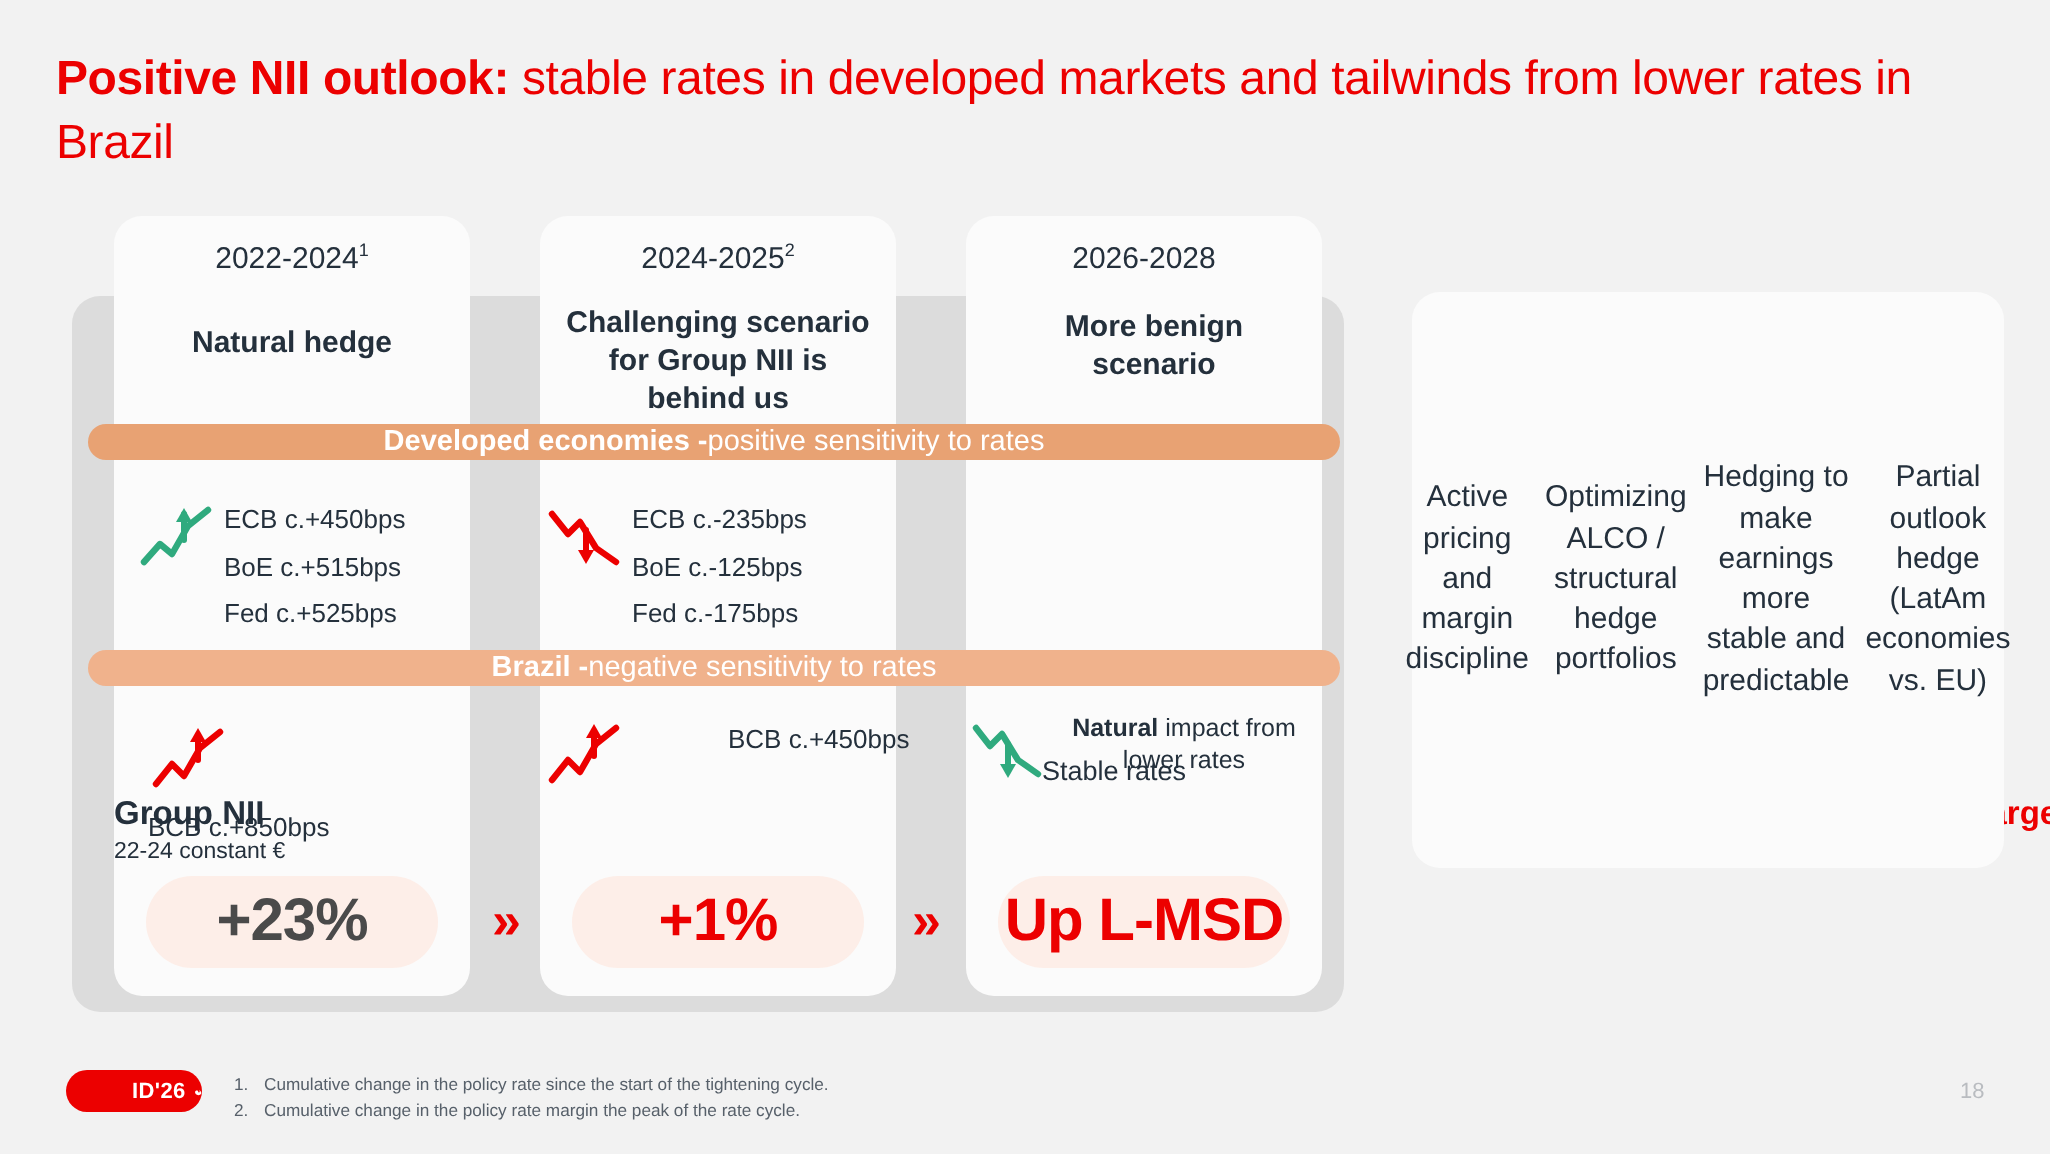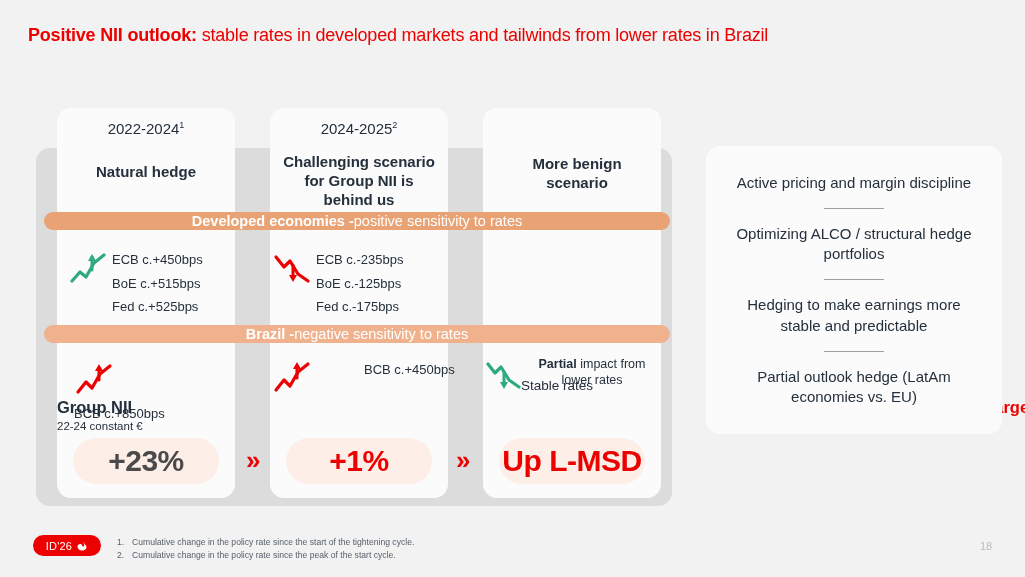--- a/index.html
+++ b/index.html
@@ -7,21 +7,21 @@
     width: 1025px; height: 577px;
     background: #f2f2f2;
     font-family: "Liberation Sans", sans-serif;
     overflow: hidden;
   }
   .slide { position: relative; width: 1025px; height: 577px; background: #f2f2f2; }
 
   
   .title {
     position: absolute; left: 28px; top: 24px; width: 930px;
-    font-size: 18px; line-height: 1.32; color: #ec0000;
+    font-size: 24px; line-height: 1.32; color: #ec0000;
     letter-spacing: -0.2px;
   }
   .title .strong { font-weight: 700; }
   .title .light { font-weight: 400; }
 
   
   .grey-panel {
     position: absolute; left: 36px; top: 148px;
     width: 636px; height: 358px;
     background: #dcdcdc; border-radius: 14px;
@@ -103,36 +103,36 @@
     position: absolute; top: 445px; font-size: 26px; color: #ec0000; font-weight: 700;
   }
   .chev.v1 { left: 246px; }
   .chev.v2 { left: 456px; }
 
   
   .right-panel {
     position: absolute; left: 706px; top: 146px;
     width: 296px; height: 288px;
     background: #fbfbfb; border-radius: 14px;
-    display: flex; flex-direction: column; align-items: center;
+    display: flex; align-items: center;
     justify-content: center; padding: 14px 18px;
   }
   .rp-item {
     font-size: 15px; color: #24303c; text-align: center; line-height: 1.35;
     padding: 0 4px;
   }
   .rp-div { width: 60px; height: 1px; background: #9aa0a6; margin: 15px 0; }
 
   
   .badge {
     position: absolute; left: 33px; top: 535px;
     width: 68px; height: 21px; background: #ec0000; border-radius: 11px;
     display: flex; align-items: center; justify-content: center; gap: 4px;
   }
-  .badge-text { color: #ffffff; font-size: 11px; font-weight: 400; letter-spacing: 0.2px; }
+  .badge-text { color: #ffffff; font-size: 11px; font-weight: 700; letter-spacing: 0.2px; padding-left: 33px; }
   .flame { width: 12px; height: 12px; }
   .footnotes {
     position: absolute; left: 117px; top: 536px; width: 470px;
     font-size: 8.6px; color: #57606a; line-height: 1.55;
   }
   .footnotes div { display: flex; gap: 5px; }
   .fn-num { width: 10px; flex: 0 0 10px; }
   .pageno {
     position: absolute; left: 980px; top: 540px;
     font-size: 11px; color: #b9bcc0;
@@ -165,20 +165,21 @@
       <div class="col-year"><span>2024-2025</span><sup>2</sup></div>
       <div class="col-sub">Challenging scenario for Group NII is behind us</div>
       <div class="nii n2">
         <div class="big">Group NII</div>
         <div class="small">24-25 constant €</div>
       </div>
       <div class="pill red">+1%</div>
     </div>
 
     <div class="col c3">
+      <div class="col-year"><span>2026-2028</span><sup></sup></div>
       <div class="col-sub">More benign scenario</div>
       <div class="nii n3">
         <div class="big">Group NII target</div>
         <div class="small">25-28 constant €</div>
       </div>
       <div class="pill red">Up L-MSD</div>
     </div>
 
     <div class="stable-rates">Stable rates</div>
   </div>
@@ -240,21 +241,21 @@
     </div>
   </div>
 
   <div class="rateblock rb-bz3">
     <svg class="trend" viewBox="0 0 44 40">
       <polyline points="4,8 11,17 17,11 25,24 35,31" fill="none" stroke="#2faa7e" stroke-width="3.2" stroke-linecap="round" stroke-linejoin="round"></polyline>
       <path d="M20 16 L20 28" stroke="#2faa7e" stroke-width="3" stroke-linecap="round"></path>
       <path d="M20 33 L16 26 L24 26 Z" fill="#2faa7e"></path>
     </svg>
     <div class="posimpact">
-      <b>Partial</b><span> impact from lower rates</span>
+      <b>Natural</b><span> impact from lower rates</span>
     </div>
   </div>
 
   <div class="chev v1">»</div>
   <div class="chev v2">»</div>
 
   <div class="right-panel">
     <div class="rp-item">Active pricing and margin discipline</div>
     <div class="rp-div"></div>
     <div class="rp-item">Optimizing ALCO / structural hedge portfolios</div>
@@ -271,19 +272,19 @@
     </svg>
   </div>
 
   <div class="footnotes">
     <div>
       <span class="fn-num">1.</span>
       <span>Cumulative change in the policy rate since the start of the tightening cycle.</span>
     </div>
     <div>
       <span class="fn-num">2.</span>
-      <span>Cumulative change in the policy rate since the peak of the start cycle.</span>
+      <span>Cumulative change in the policy rate margin the peak of the rate cycle.</span>
     </div>
   </div>
 
   <div class="pageno">18</div>
 
 </div>
 
 </body></html>

